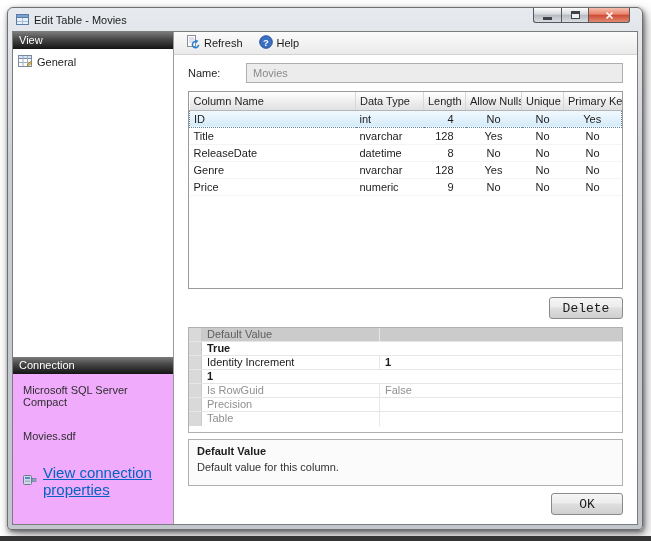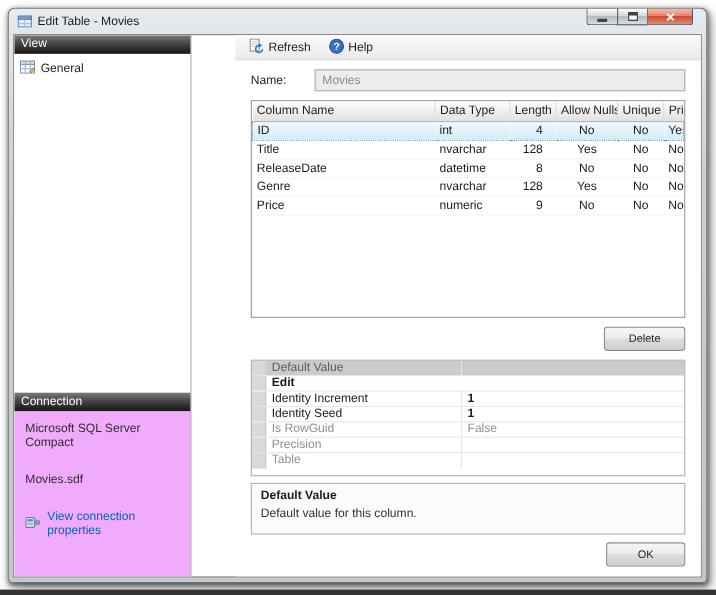--- a/index.html
+++ b/index.html
@@ -24,32 +24,32 @@
     background:linear-gradient(#fdfdfd,#d6d9dd 45%,#b6bac0 50%,#dadde1); }
   .cap.min { width:28px; border-radius:0 0 0 3px; border-right:none; }
   .cap.max { width:27px; border-right:none; }
   .cap.close { width:42px; border-radius:0 0 3px 0;
     background:linear-gradient(#f6bdae,#e8836b 45%,#cf4a34 50%,#e08a70); }
   .glyph-min { width:9px; height:3px; background:#3f4348; margin-top:6px; }
   .glyph-max { width:9px; height:8px; border:1px solid #3f4348; border-top:3px solid #3f4348; background:#eef1f4; }
 
   
   .client { position:absolute; left:4px; right:4px; top:23px; bottom:4px; border:1px solid #7c7c7c;
-    background:#fff; display:flex; overflow:hidden;gap:40px; }
+    background:#fff; display:flex; overflow:hidden; }
 
   
   .sidebar { width:161px; border-right:1px solid #9b9b9b; display:flex; flex-direction:column; background:#fff; }
   .side-header { height:17px; flex:none; background:linear-gradient(180deg,#7a7a7a,#454545 45%,#141414);
     color:#fff; font-size:11px; line-height:16px; padding:0 6px; }
   .side-list { flex:1 1 auto; background:#fff; padding-top:3px; }
   .side-item { display:flex; align-items:center; gap:5px; height:20px; padding:0 5px; font-size:11px; color:#1e1e1e; cursor:default; }
   .connection-panel { height:150px; flex:none; background:#f0abfc; padding:10px 10px 0 10px; font-size:11px; color:#2e2e2e; }
   .conn-file { margin-top:22px; }
   .link-row { margin-top:22px; display:flex; align-items:center; gap:6px; }
-  .link { color:#0563c1; font-size:11px; cursor:pointer; }
+  .link { color:#0563c1; text-decoration:underline; font-size:15px; cursor:pointer; }
 
   
   .main { flex:1; min-width:0; display:flex; flex-direction:column; background:#fff; }
   .toolbar { height:23px; flex:none; background:linear-gradient(#fbfbfb,#eaeaea); border-bottom:1px solid #d3d3d3;
     display:flex; align-items:center; padding:0 5px; gap:2px; }
   .tool-btn { display:flex; align-items:center; gap:4px; font-size:11px; color:#1c1c1c; padding:2px 6px; border:1px solid transparent; border-radius:2px; cursor:default; }
 
   .content { flex:1; position:relative; background:#fff; }
 
   .name-row { position:absolute; top:8px; left:14px; right:14px; height:20px; display:flex; align-items:center; }
@@ -63,21 +63,21 @@
   th { height:18px; background:linear-gradient(#ffffff,#ececec 60%,#e1e1e1); border-right:1px solid #d8d8d8;
     border-bottom:1px solid #b5b5b5; font-weight:normal; text-align:left; padding:0 4px; color:#1e1e1e; white-space:nowrap; overflow:hidden; }
   th:last-child { border-right:none; }
   td { height:17px; padding:0 4px; color:#1c1c1c; border-bottom:1px solid #f4f4f4; white-space:nowrap; overflow:hidden; }
   .col-right { text-align:right; padding-right:12px; }
   .col-center { text-align:center;margin-top:16px; }
   .row-selected td { background:linear-gradient(#f2f9fe,#d4ebf9); border-top:1px dotted #5f84a3; border-bottom:1px dotted #5f84a3; }
   .row-selected td:first-child { border-left:1px dotted #5f84a3; }
   .row-selected td:last-child { border-right:1px dotted #5f84a3; }
 
-  .btn { height:22px; font-size:10px; font-family:Liberation Sans, sans-serif; color:#1c1c1c;
+  .btn { height:22px; font-size:13px; font-family:Liberation Mono, monospace; color:#1c1c1c;
     border:1px solid #8a8a8a; border-radius:3px;
     background:linear-gradient(#f6f6f6,#ececec 45%,#dedede 50%,#cfcfcf); cursor:default; }
   .delete-btn { position:absolute; top:242px; right:14px; width:74px; }
 
   
   .propgrid { position:absolute; top:272px; left:14px; right:14px; height:106px; border:1px solid #b0b0b0; background:#fff; overflow:hidden; }
   .prow { display:flex; height:14px; border-bottom:1px solid #e6e6e6; font-size:11px; line-height:13px; cursor:default; }
   .prow:last-child { border-bottom:none; }
   .pindent { width:13px; flex:none; background:#d9d9d9; border-right:1px solid #c9c9c9; }
   .plabel { width:178px; flex:none; padding:0 5px; border-right:1px solid #e6e6e6; color:#1c1c1c; white-space:nowrap; overflow:hidden; }
@@ -265,30 +265,29 @@
           <button class="btn delete-btn">Delete</button>
 
           <div class="propgrid">
             <div class="prow psel">
               <div class="pindent"></div>
               <div class="plabel">Default Value</div>
               <div class="pvalue"></div>
             </div>
             <div class="prow pbold">
               <div class="pindent"></div>
-              <div class="pvalue">Edit</div>
+              <div class="pvalue">True</div>
             </div>
             <div class="prow pbold">
               <div class="pindent"></div>
               <div class="plabel">Identity Increment</div>
               <div class="pvalue">1</div>
             </div>
             <div class="prow pbold">
               <div class="pindent"></div>
-              <div class="plabel">Identity Seed</div>
               <div class="pvalue">1</div>
             </div>
             <div class="prow pdis">
               <div class="pindent"></div>
               <div class="plabel">Is RowGuid</div>
               <div class="pvalue">False</div>
             </div>
             <div class="prow pdis">
               <div class="pindent"></div>
               <div class="plabel">Precision</div>

